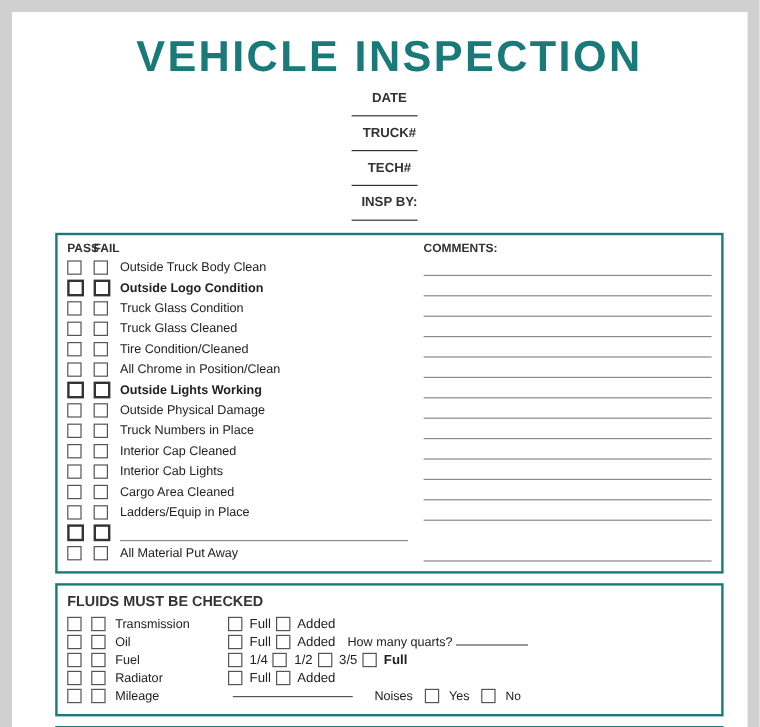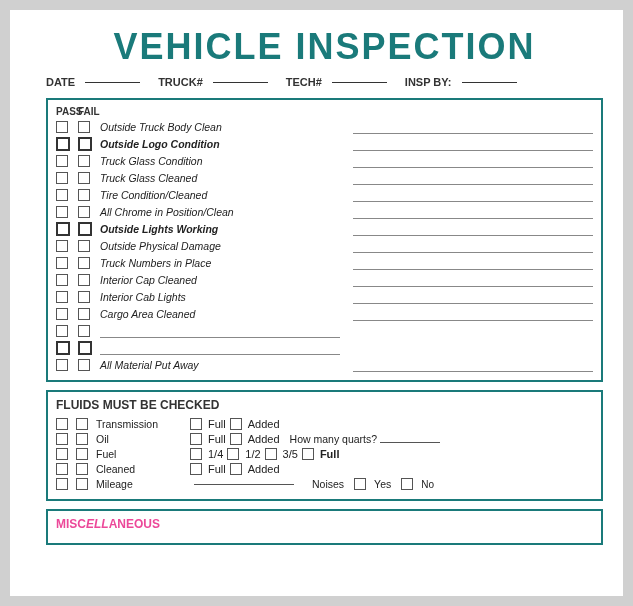--- a/index.html
+++ b/index.html
@@ -27,20 +27,21 @@
       margin-bottom: 8px;
     }
     .header-row {
       display: flex;
       justify-content: flex-start;
       align-items: center;
       gap: 8px;
       font-size: 11px;
       color: #333;
       margin-bottom: 10px;
+      flex-direction: column;
     }
     .header-row .field-label {
       font-weight: bold;
     }
     .header-row .underline {
       display: inline-block;
       border-bottom: 1px solid #333;
       width: 55px;
       margin-left: 2px;
       margin-right: 10px;
@@ -66,21 +67,20 @@
     }
     .col-pass { width: 22px; }
     .col-fail { width: 22px; }
     .col-item { flex: 1; }
     .col-comments { width: 240px; font-weight: bold; }
     .check-row {
       display: flex;
       align-items: center;
       margin-bottom: 1px;
       min-height: 16px;
-      font-style: italic;
     }
     .checkbox {
       width: 12px;
       height: 12px;
       border: 1px solid #555;
       display: inline-block;
       margin-right: 4px;
       flex-shrink: 0;
       background: white;
     }
@@ -152,20 +152,21 @@
     <span class="field-label">INSP BY:</span>
     <span class="underline"></span>
   </div>
 
   <div class="section">
 
     <div class="col-headers">
       <div class="col-pass">PASS</div>
       <div class="col-fail">FAIL</div>
       <div class="col-item"></div>
+      <div class="col-comments">COMMENTS:</div>
     </div>
 
     <div id="inspection-rows">
         <div class="check-row">
     <div class="col-pass-cb">
             <span class="checkbox"></span>
           </div>
     <div class="col-fail-cb">
             <span class="checkbox"></span>
           </div>
@@ -282,20 +283,21 @@
     <div class="item-label">Cargo Area Cleaned</div>
     <div class="comment-line"></div>
   </div>
         <div class="check-row">
     <div class="col-pass-cb">
             <span class="checkbox"></span>
           </div>
     <div class="col-fail-cb">
             <span class="checkbox"></span>
           </div>
+    <div class="item-label">Ladders/Equip in Place</div>
     <div class="comment-line"></div>
   </div>
         <div class="check-row">
     <div class="col-pass-cb">
             <span class="checkbox large"></span>
           </div>
     <div class="col-fail-cb">
             <span class="checkbox large"></span>
           </div>
     <div class="comment-line"></div>
@@ -373,21 +375,21 @@
 
         <span class="fluid-opt bold-label">
           <span class="checkbox"></span>
           <span style="font-weight:bold;">Full</span>
         </span>
       </span>
   </div>
         <div class="fluid-row">
     <span class="checkbox"></span>
     <span class="checkbox"></span>
-    <span class="fluid-name">Cleaned</span>
+    <span class="fluid-name">Radiator</span>
     <span class="fluid-opts">
         <span class="fluid-opt">
           <span class="checkbox"></span>
           <span style="">Full</span>
         </span>
 
         <span class="fluid-opt">
           <span class="checkbox"></span>
           <span style="">Added</span>
         </span>

